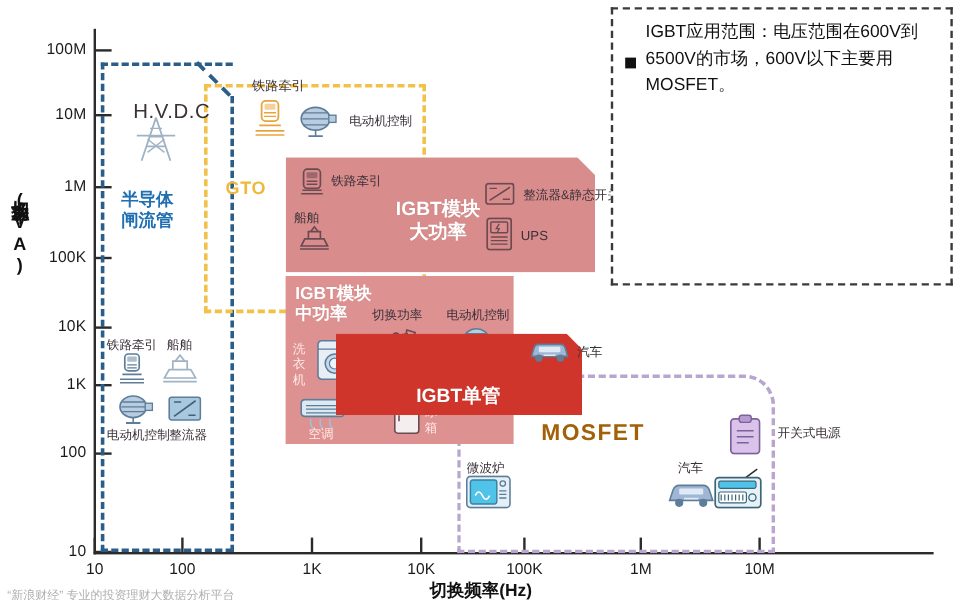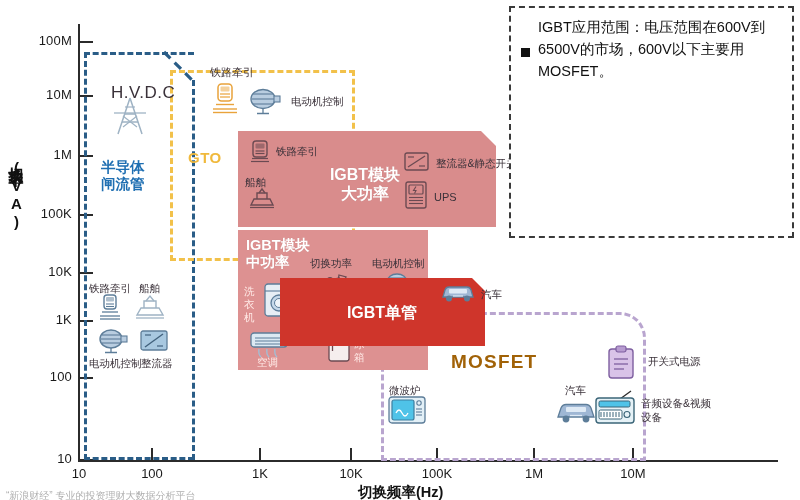--- a/index.html
+++ b/index.html
@@ -235,21 +235,21 @@
       <rect x="1" y="1" width="20" height="30" rx="2.5" fill="#f5eeee" stroke="#6b4a52" stroke-width="1.3"></rect>
       <line x1="1" y1="12" x2="21" y2="12" stroke="#6b4a52" stroke-width="1.1"></line>
       <line x1="4.5" y1="5" x2="4.5" y2="9" stroke="#6b4a52" stroke-width="1.3"></line>
       <line x1="4.5" y1="16" x2="4.5" y2="21" stroke="#6b4a52" stroke-width="1.3"></line>
     </svg>
   </span>
   <div class="cap cap-w cap-wrap" style="left:354px;top:338px;width:14px;line-height:1.25;">冰箱</div>
 
   <div class="block block-single" style="left:280px;top:278px;width:205px;height:68px;
               clip-path:polygon(0 0, 192px 0, 205px 13px, 205px 68px, 0 68px);"></div>
-  <div class="block-title t-single" style="left:322px;top:303px;width:120px;">IGBT单管</div>
+  <div class="block-title t-single" style="left:322px;top:321px;width:120px;">IGBT单管</div>
 
   <span class="ico" style="left:440px;top:281px;">
     <svg width="36" height="24" viewBox="0 0 36 24">
       <path d="M3 16 L5 9 Q6 6 9 6 L27 6 Q30 6 31 9 L33 16 Z" fill="#9fb7d4" stroke="#5d7d99" stroke-width="1.3"></path>
       <rect x="9" y="8" width="18" height="4.5" rx="1" fill="#dfeaf5"></rect>
       <circle cx="9" cy="17.5" r="3" fill="#5d7d99"></circle>
       <circle cx="27" cy="17.5" r="3" fill="#5d7d99"></circle>
       <line x1="13" y1="15" x2="23" y2="15" stroke="#dfeaf5" stroke-width="1.2"></line>
     </svg>
   </span>
@@ -371,21 +371,20 @@
       <line x1="6" y1="22" x2="6" y2="27" stroke="#3b6578" stroke-width="1"></line>
       <line x1="9" y1="22" x2="9" y2="27" stroke="#3b6578" stroke-width="1"></line>
       <line x1="12" y1="22" x2="12" y2="27" stroke="#3b6578" stroke-width="1"></line>
       <line x1="15" y1="22" x2="15" y2="27" stroke="#3b6578" stroke-width="1"></line>
       <line x1="18" y1="22" x2="18" y2="27" stroke="#3b6578" stroke-width="1"></line>
       <line x1="21" y1="22" x2="21" y2="27" stroke="#3b6578" stroke-width="1"></line>
       <line x1="24" y1="22" x2="24" y2="27" stroke="#3b6578" stroke-width="1"></line>
       <circle cx="32" cy="24.5" r="3" fill="none" stroke="#3b6578" stroke-width="1.1"></circle>
     </svg>
   </span>
-  <div class="cap cap-d" style="left:641px;top:396px;white-space:normal;width:75px;line-height:1.35;">音频设备&amp;视频设备</div>
 
   <span class="ico" style="left:608px;top:345px;">
     <svg width="26" height="34" viewBox="0 0 26 34">
       <rect x="1" y="4" width="24" height="29" rx="3" fill="#d9c3e8" stroke="#7e5fa0" stroke-width="1.4"></rect>
       <rect x="8" y="1" width="10" height="6" rx="2" fill="#b79bd0" stroke="#7e5fa0" stroke-width="1.2"></rect>
       <line x1="6" y1="14" x2="20" y2="14" stroke="#7e5fa0" stroke-width="1.3"></line>
       <line x1="6" y1="19" x2="20" y2="19" stroke="#7e5fa0" stroke-width="1.3"></line>
       <line x1="6" y1="24" x2="16" y2="24" stroke="#7e5fa0" stroke-width="1.3"></line>
     </svg>
   </span>

